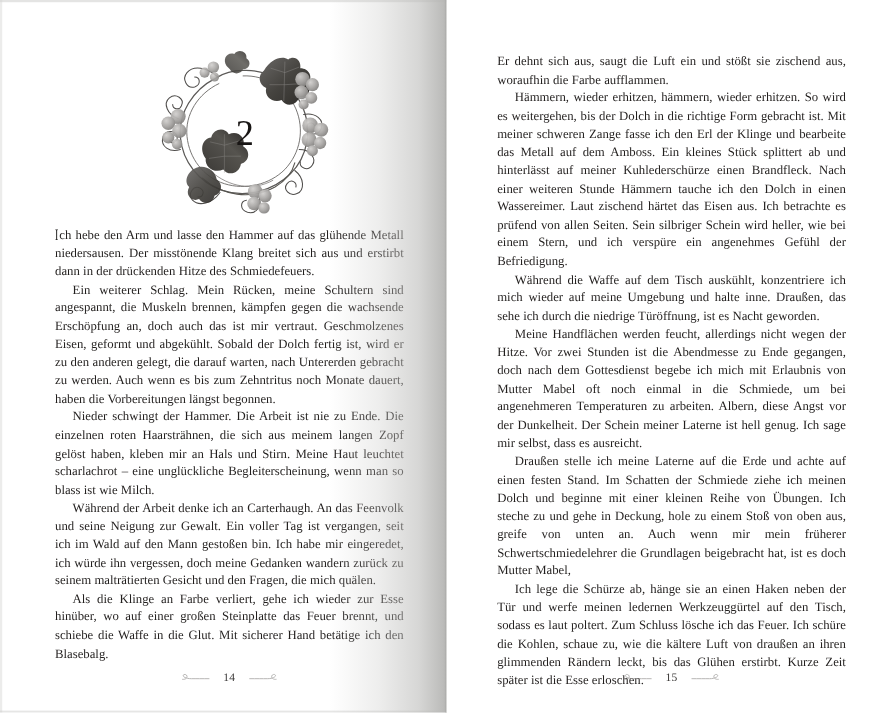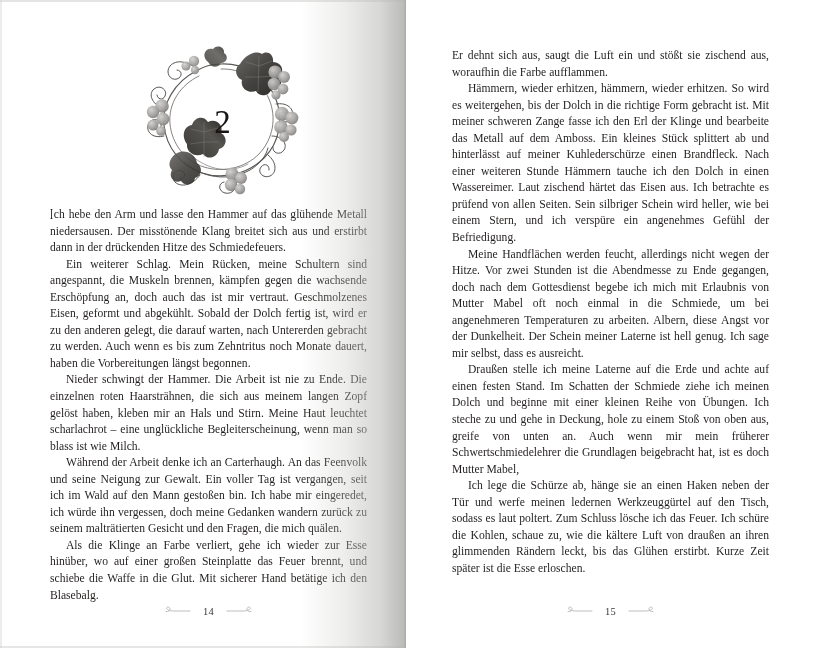--- a/index.html
+++ b/index.html
@@ -131,21 +131,21 @@
     padding-top: 4px;
     box-sizing: border-box;
   }
 
   
   .folio {
     position: absolute;
     bottom: 26px;
     height: 16px;
     display: flex;
-    align-items: flex-start;
+    align-items: flex-end;
     justify-content: center;
     gap: 12px;
     color: #6e6c6a;
   }
   .folio-left  { left: 50px;  width: 317px; }
   .folio-right { left: 452px; width: 317px; }
   .folio-num {
     font-family: "Liberation Serif", "DejaVu Serif", serif;
     font-size: 10.5px;
     color: #3a3837;
@@ -298,20 +298,21 @@
   </div>
 
   <div class="fold-line"></div>
 
   <div class="page page-right">
   </div>
 
   <div class="textblock textblock-right">
     <p class="first">Er dehnt sich aus, saugt die Luft ein und stößt sie zischend aus, woraufhin die Farbe aufflammen.</p>
     <p>Hämmern, wieder erhitzen, hämmern, wieder erhitzen. So wird es weitergehen, bis der Dolch in die richtige Form gebracht ist. Mit meiner schweren Zange fasse ich den Erl der Klinge und bearbeite das Metall auf dem Amboss. Ein kleines Stück splittert ab und hinterlässt auf meiner Kuhlederschürze einen Brandfleck. Nach einer weiteren Stunde Hämmern tauche ich den Dolch in einen Wassereimer. Laut zischend härtet das Eisen aus. Ich betrachte es prüfend von allen Seiten. Sein silbriger Schein wird heller, wie bei einem Stern, und ich verspüre ein angenehmes Gefühl der Befriedigung.</p>
+    <p>Während die Waffe auf dem Tisch auskühlt, konzentriere ich mich wieder auf meine Umgebung und halte inne. Draußen, das sehe ich durch die niedrige Türöffnung, ist es Nacht geworden.</p>
     <p>Meine Handflächen werden feucht, allerdings nicht wegen der Hitze. Vor zwei Stunden ist die Abendmesse zu Ende gegangen, doch nach dem Gottesdienst begebe ich mich mit Erlaubnis von Mutter Mabel oft noch einmal in die Schmiede, um bei angenehmeren Temperaturen zu arbeiten. Albern, diese Angst vor der Dunkelheit. Der Schein meiner Laterne ist hell genug. Ich sage mir selbst, dass es ausreicht.</p>
     <p>Draußen stelle ich meine Laterne auf die Erde und achte auf einen festen Stand. Im Schatten der Schmiede ziehe ich meinen Dolch und beginne mit einer kleinen Reihe von Übungen. Ich steche zu und gehe in Deckung, hole zu einem Stoß von oben aus, greife von unten an. Auch wenn mir mein früherer Schwertschmiedelehrer die Grundlagen beigebracht hat, ist es doch Mutter Mabel,</p>
     <p>Ich lege die Schürze ab, hänge sie an einen Haken neben der Tür und werfe meinen ledernen Werkzeuggürtel auf den Tisch, sodass es laut poltert. Zum Schluss lösche ich das Feuer. Ich schüre die Kohlen, schaue zu, wie die kältere Luft von draußen an ihren glimmenden Rändern leckt, bis das Glühen erstirbt. Kurze Zeit später ist die Esse erloschen.</p>
   </div>
 
   <div class="folio folio-right">
     <span class="folio-swash left">
       <svg viewBox="0 0 26 10" xmlns="http://www.w3.org/2000/svg">
         <path d="M25 5 C19 5 13 5 9 5 C4 5 1 3.2 1.6 1.8 C2.2 0.6 4.6 1 5 2.6 C5.4 4.4 3.4 6 1 5.6" fill="none" stroke="#8a8886" stroke-width="0.9" stroke-linecap="round"></path>
       </svg>

